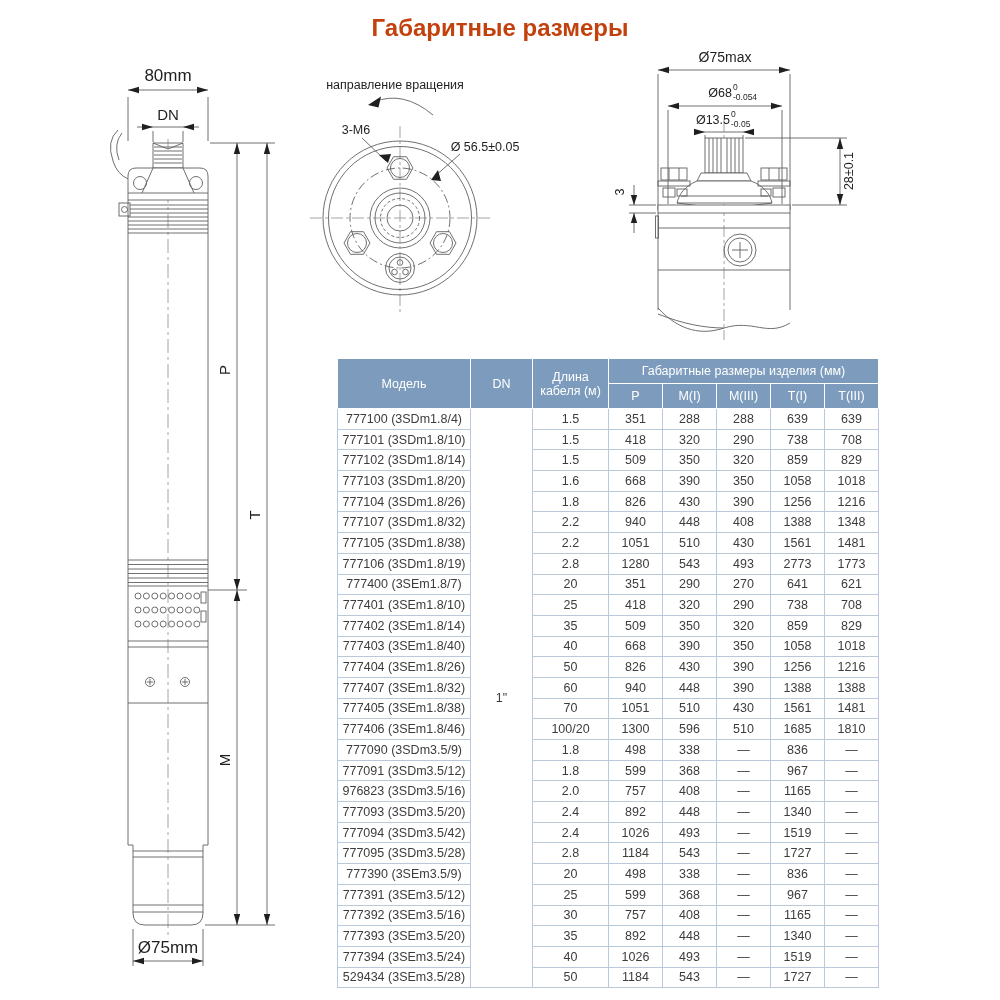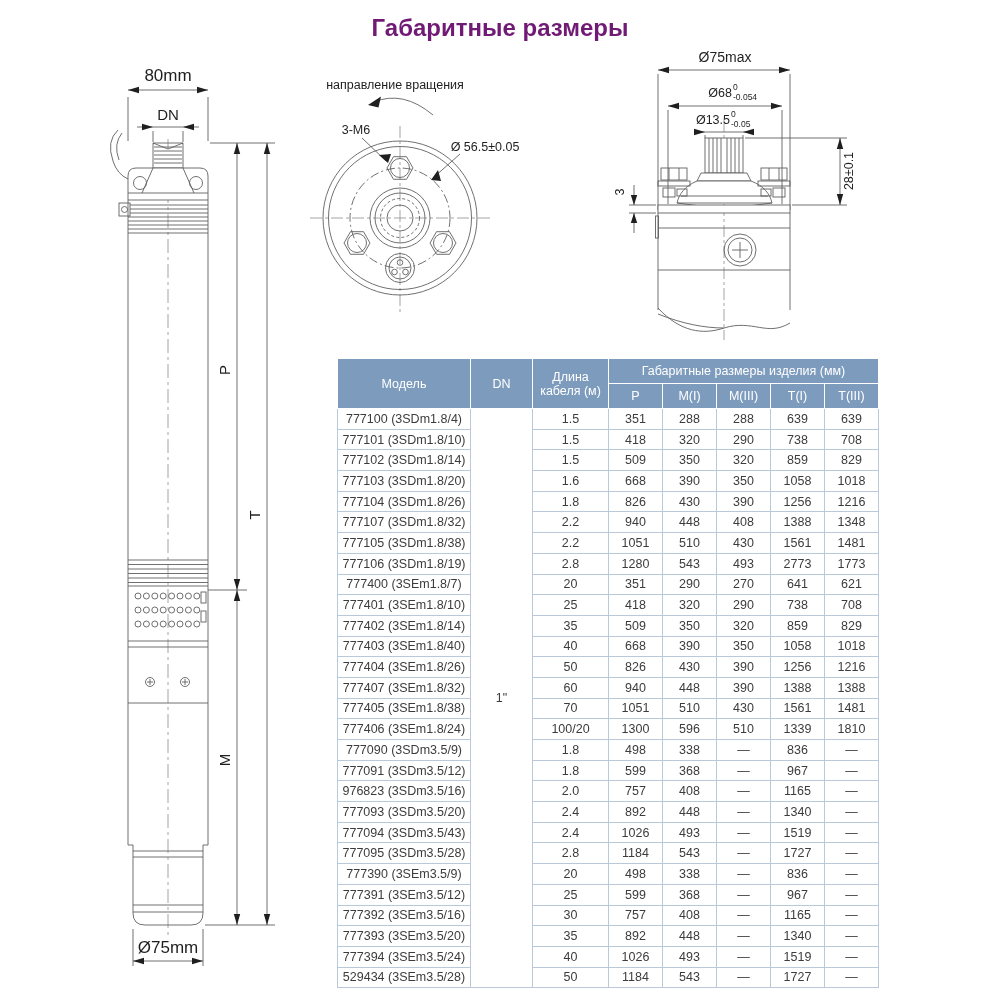--- a/index.html
+++ b/index.html
@@ -1,19 +1,19 @@
 <!DOCTYPE html>
 <html><head>
 <meta charset="utf-8">
 <style>
   html,body { margin:0; padding:0; }
   body { width:1000px; height:1000px; position:relative; background:#ffffff;
          font-family:"Liberation Sans", sans-serif; overflow:hidden; }
   .page-title { position:absolute; top:14px; left:0; width:1000px; text-align:center;
-                font-size:24px; font-weight:600; color:#701a75; }
+                font-size:24px; font-weight:600; color:#c2410c; }
   .drawing { position:absolute; }
   svg text { fill:#1f1f1f; }
   .dimtxt  { font-size:17px; }
   .dimtxt2 { font-size:15px; }
   .dimsmall{ font-size:12.5px; }
   .dimtol  { font-size:8.5px; }
   
   .table-wrap { position:absolute; left:337px; top:358px; }
   table.dim-table { border-collapse:collapse; table-layout:fixed; width:541px;
                     border:1px solid #b9c9da; }
@@ -398,26 +398,26 @@
         <tr>
           <td>777405 (3SEm1.8/38)</td>
           <td>70</td>
           <td>1051</td>
           <td>510</td>
           <td>430</td>
           <td>1561</td>
           <td>1481</td>
         </tr>
         <tr>
-          <td>777406 (3SEm1.8/24)</td>
+          <td>777406 (3SEm1.8/46)</td>
           <td>100/20</td>
           <td>1300</td>
           <td>596</td>
           <td>510</td>
-          <td>1339</td>
+          <td>1685</td>
           <td>1810</td>
         </tr>
         <tr>
           <td>777090 (3SDm3.5/9)</td>
           <td>1.8</td>
           <td>498</td>
           <td>338</td>
           <td>—</td>
           <td>836</td>
           <td>—</td>
@@ -443,21 +443,21 @@
         <tr>
           <td>777093 (3SDm3.5/20)</td>
           <td>2.4</td>
           <td>892</td>
           <td>448</td>
           <td>—</td>
           <td>1340</td>
           <td>—</td>
         </tr>
         <tr>
-          <td>777094 (3SDm3.5/43)</td>
+          <td>777094 (3SDm3.5/42)</td>
           <td>2.4</td>
           <td>1026</td>
           <td>493</td>
           <td>—</td>
           <td>1519</td>
           <td>—</td>
         </tr>
         <tr>
           <td>777095 (3SDm3.5/28)</td>
           <td>2.8</td>

